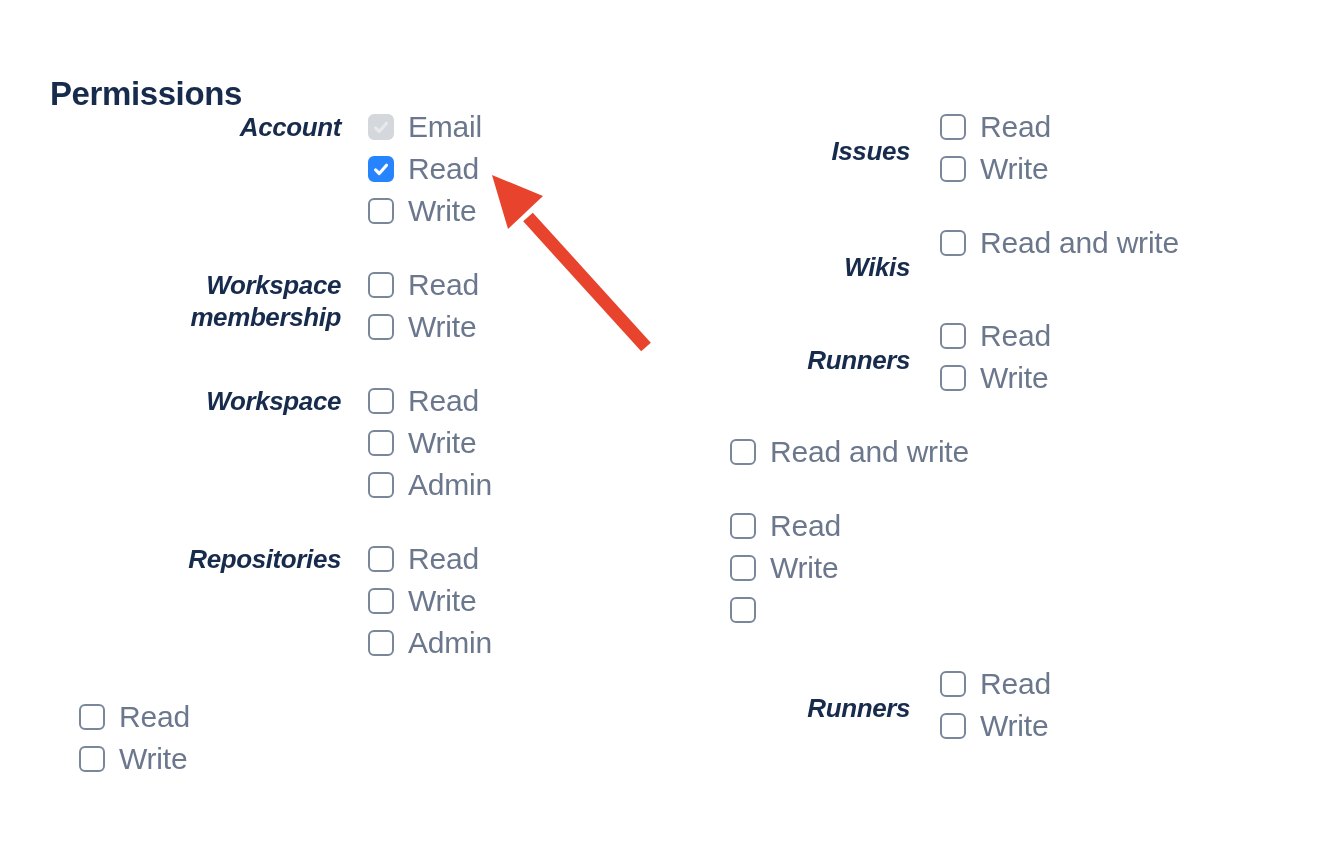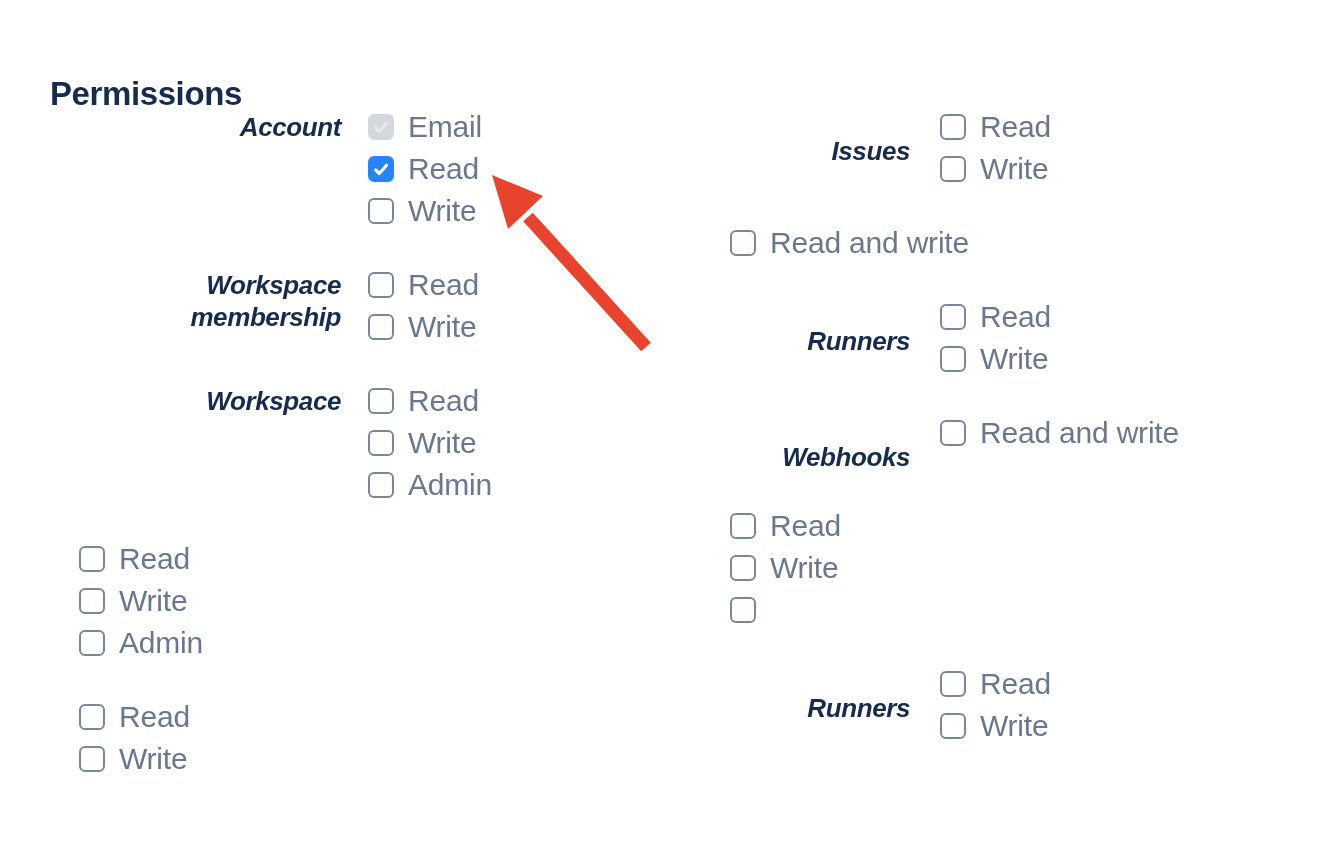--- a/index.html
+++ b/index.html
@@ -124,20 +124,21 @@
             <svg class="check" viewBox="0 0 16 16">
               <path d="M3.2 8.8 L6.5 12 L12.9 4.6"></path>
             </svg>
           </span>
         <span class="option-label">Admin</span>
       </label>
     </div>
   </div>
 
   <div class="group">
+    <div class="group-label">Repositories</div>
     <div class="options">
       <label class="option" data-state="unchecked">
         <span class="box">
             <svg class="check" viewBox="0 0 16 16">
               <path d="M3.2 8.8 L6.5 12 L12.9 4.6"></path>
             </svg>
           </span>
         <span class="option-label">Read</span>
       </label>
       <label class="option" data-state="unchecked">
@@ -200,20 +201,21 @@
             <svg class="check" viewBox="0 0 16 16">
               <path d="M3.2 8.8 L6.5 12 L12.9 4.6"></path>
             </svg>
           </span>
         <span class="option-label">Write</span>
       </label>
     </div>
   </div>
 
   <div class="group">
+    <div class="group-label">Wikis</div>
     <div class="options">
       <label class="option" data-state="unchecked">
         <span class="box">
             <svg class="check" viewBox="0 0 16 16">
               <path d="M3.2 8.8 L6.5 12 L12.9 4.6"></path>
             </svg>
           </span>
         <span class="option-label">Read and write</span>
       </label>
     </div>
@@ -235,21 +237,20 @@
             <svg class="check" viewBox="0 0 16 16">
               <path d="M3.2 8.8 L6.5 12 L12.9 4.6"></path>
             </svg>
           </span>
         <span class="option-label">Write</span>
       </label>
     </div>
   </div>
 
   <div class="group">
-    <div class="group-label">Webhooks</div>
     <div class="options">
       <label class="option" data-state="unchecked">
         <span class="box">
             <svg class="check" viewBox="0 0 16 16">
               <path d="M3.2 8.8 L6.5 12 L12.9 4.6"></path>
             </svg>
           </span>
         <span class="option-label">Read and write</span>
       </label>
     </div>

